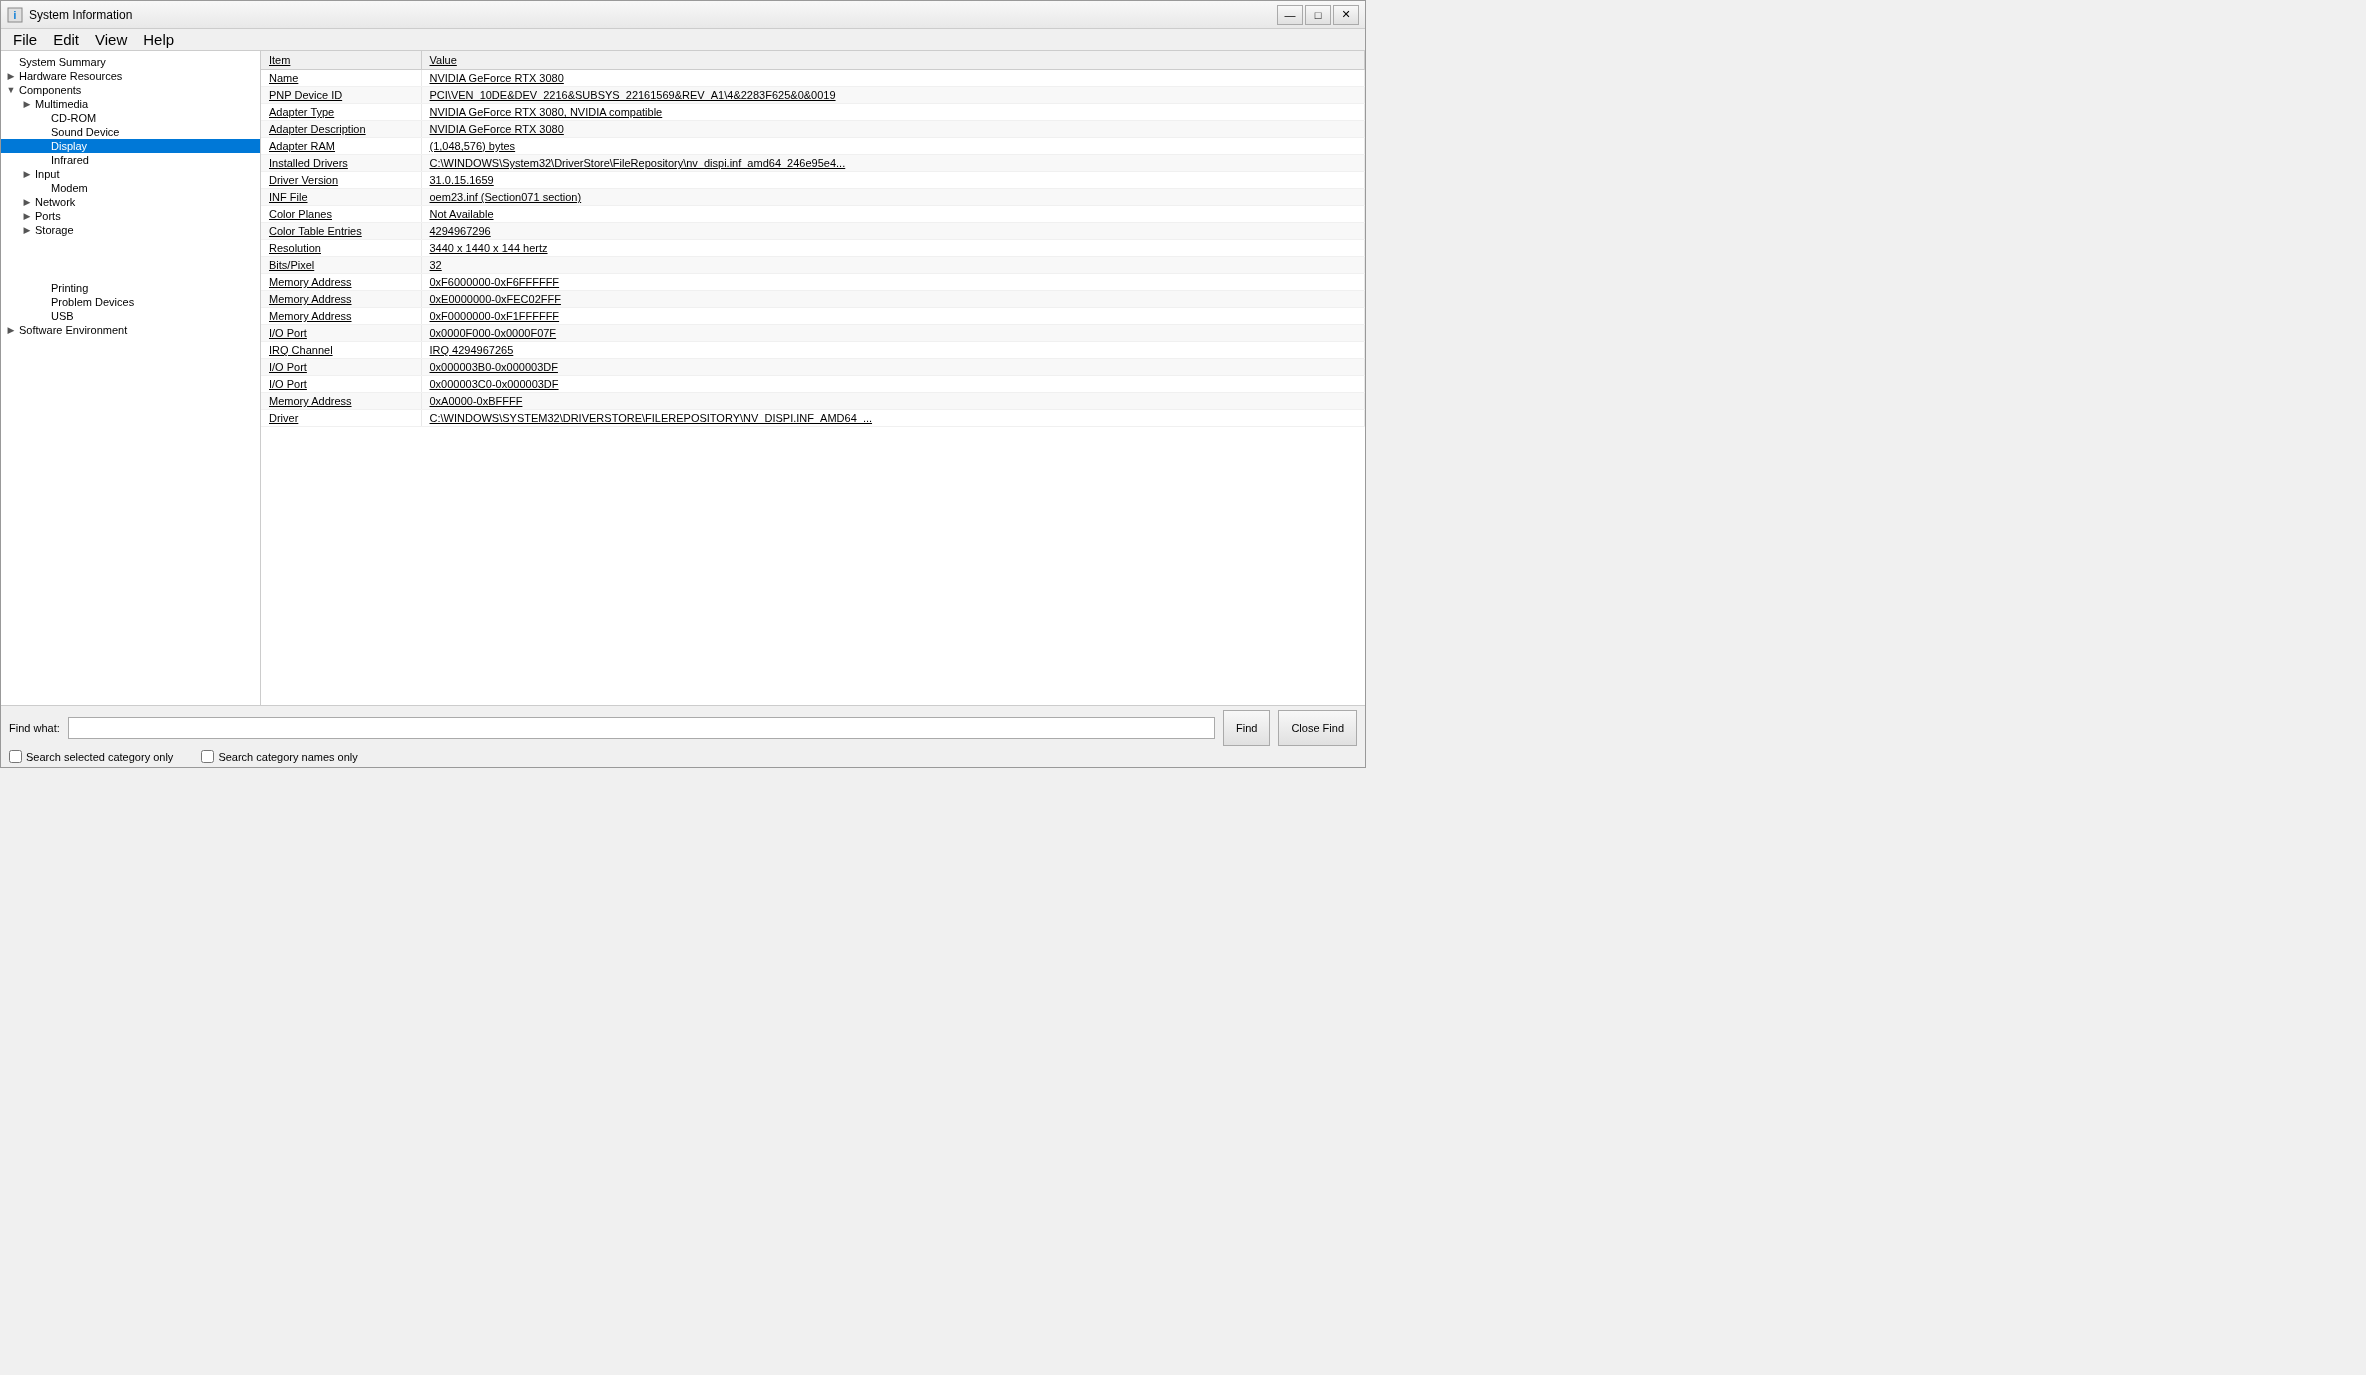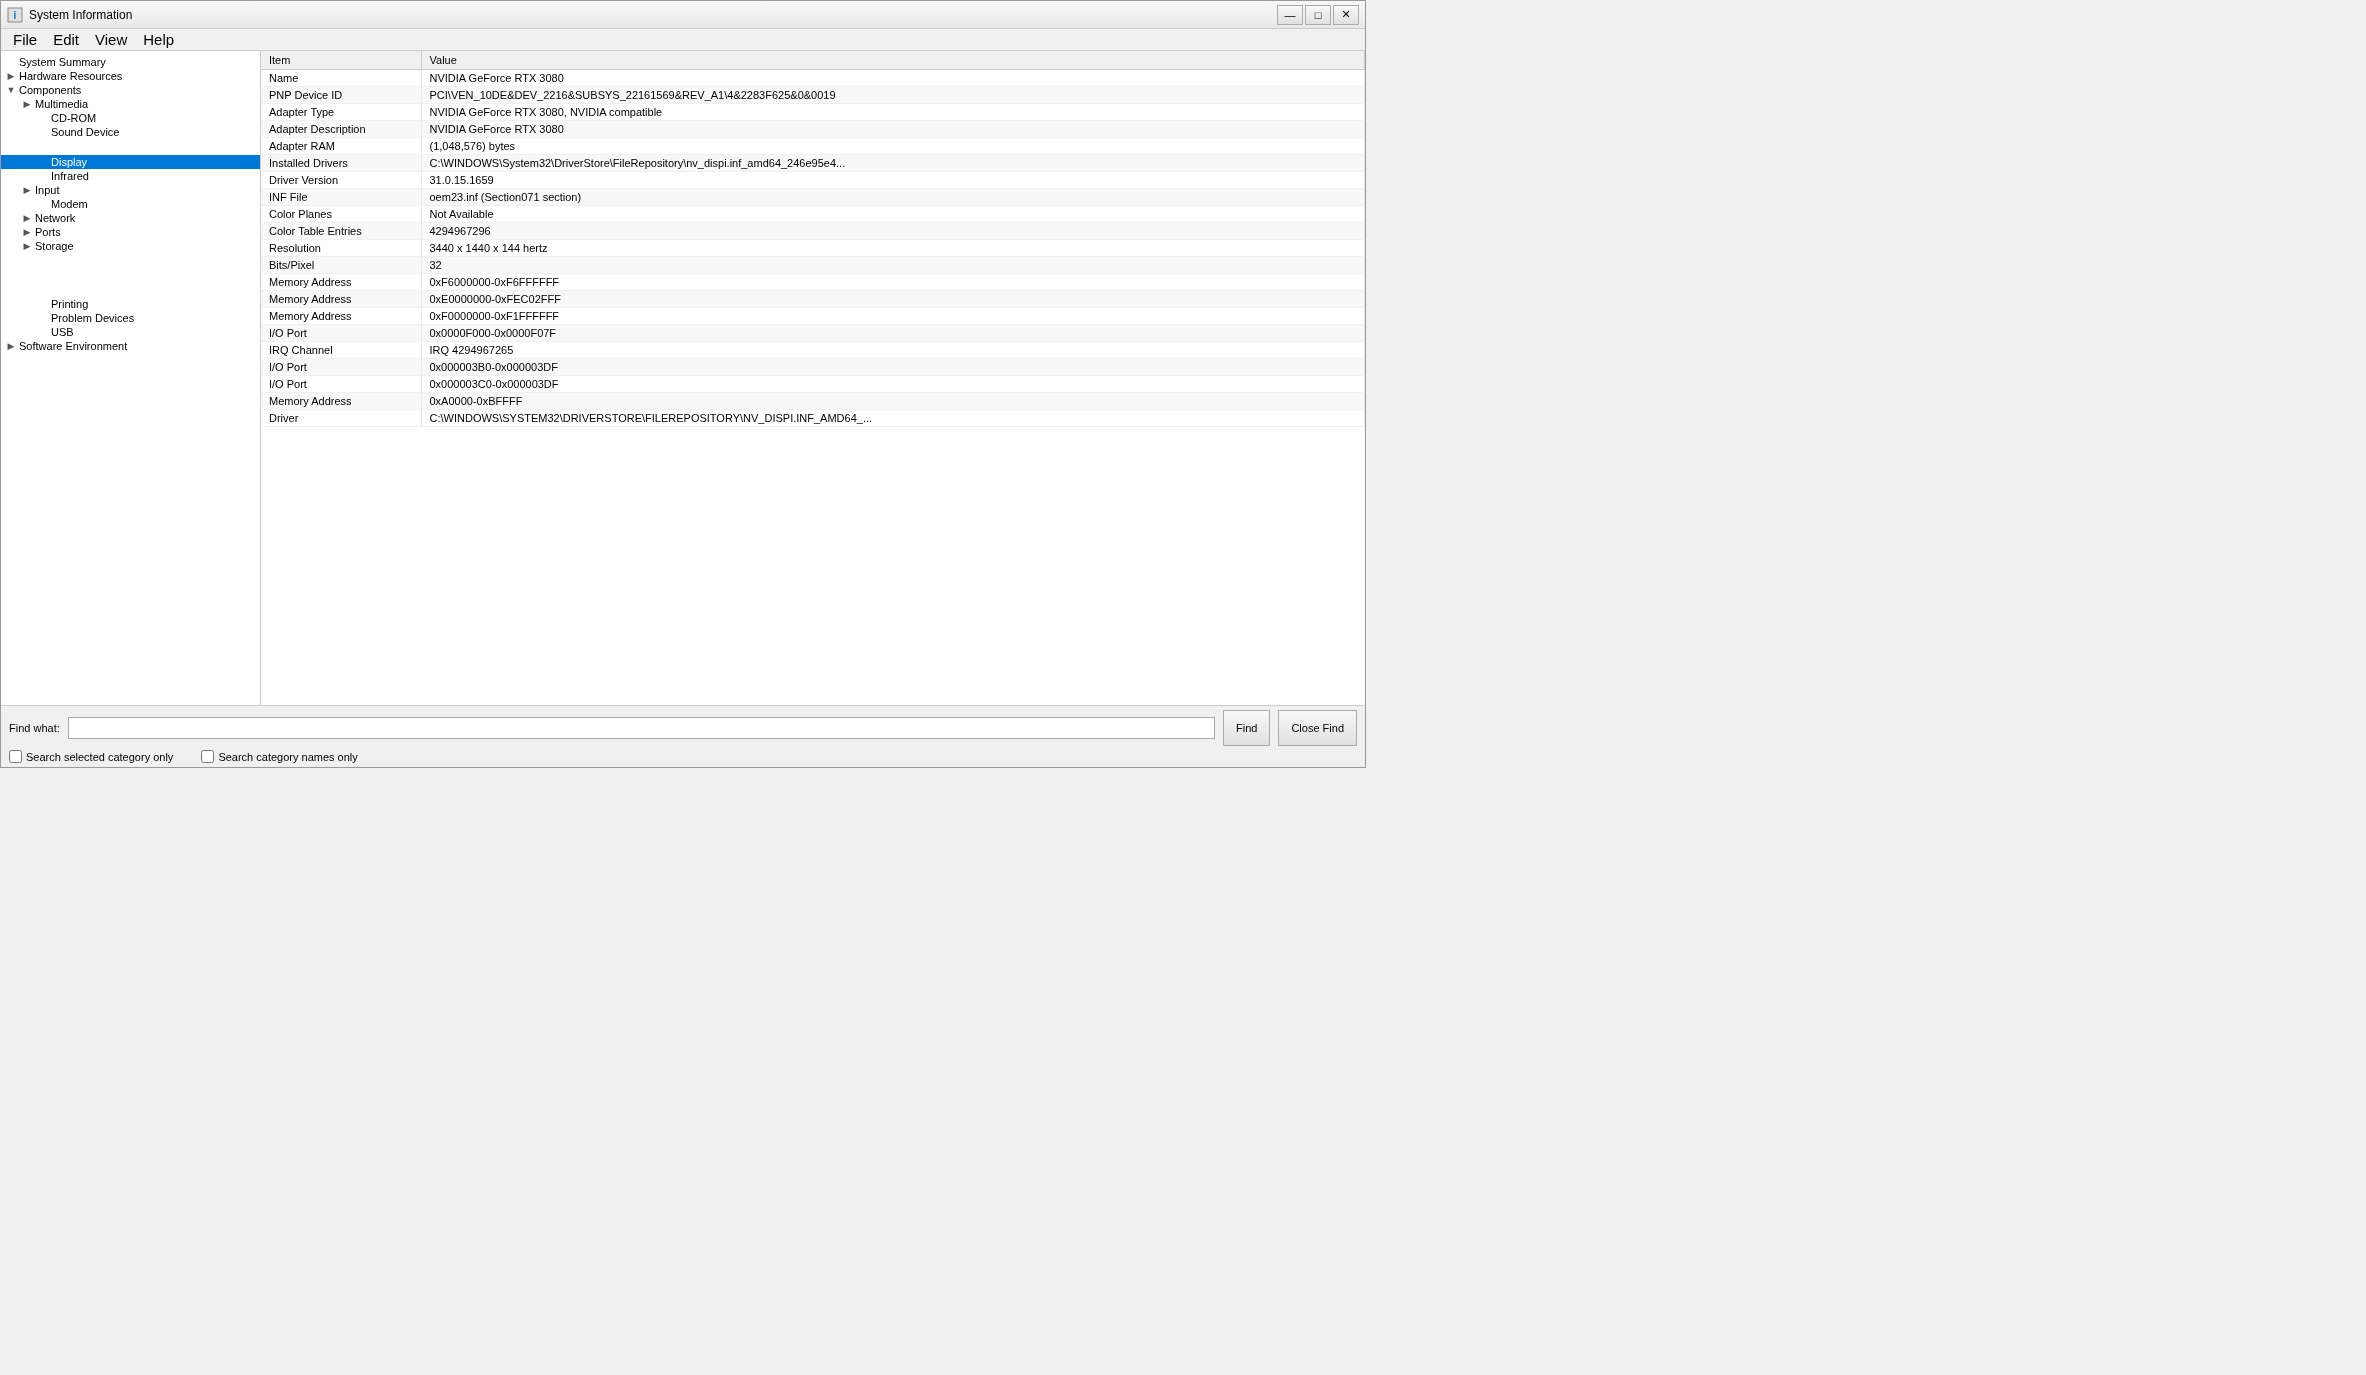--- a/index.html
+++ b/index.html
@@ -115,20 +115,21 @@
     }
     .data-table {
       flex: 1;
       overflow-y: auto;
       border-collapse: collapse;
       width: 100%;
     }
     .data-table table {
       width: 100%;
       border-collapse: collapse;
+      text-decoration: underline;
     }
     .data-table thead th {
       background: #f0f0f0;
       border-bottom: 1px solid #ccc;
       border-right: 1px solid #ccc;
       padding: 3px 8px;
       text-align: left;
       font-weight: normal;
       font-size: 11px;
       position: sticky;
@@ -242,21 +243,21 @@
           <span class="tree-label">Multimedia</span>
         </div>
         <div class="tree-item" style="padding-left: 36px;">
           <span style="display: inline-block; width: 14px;"></span>
           <span class="tree-label">CD-ROM</span>
         </div>
         <div class="tree-item" style="padding-left: 36px;">
           <span style="display: inline-block; width: 14px;"></span>
           <span class="tree-label">Sound Device</span>
         </div>
-        <div class="tree-item selected" style="padding-left: 36px; margin-top: 16px;">
+        <div class="tree-item selected" style="padding-left: 36px;">
           <span style="display: inline-block; width: 14px;"></span>
           <span class="tree-label">Display</span>
         </div>
         <div class="tree-item" style="padding-left: 36px;">
           <span style="display: inline-block; width: 14px;"></span>
           <span class="tree-label">Infrared</span>
         </div>
         <div class="tree-item" style="padding-left: 20px;">
           <span class="expand-icon">▶</span>
           <span class="tree-label">Input</span>

